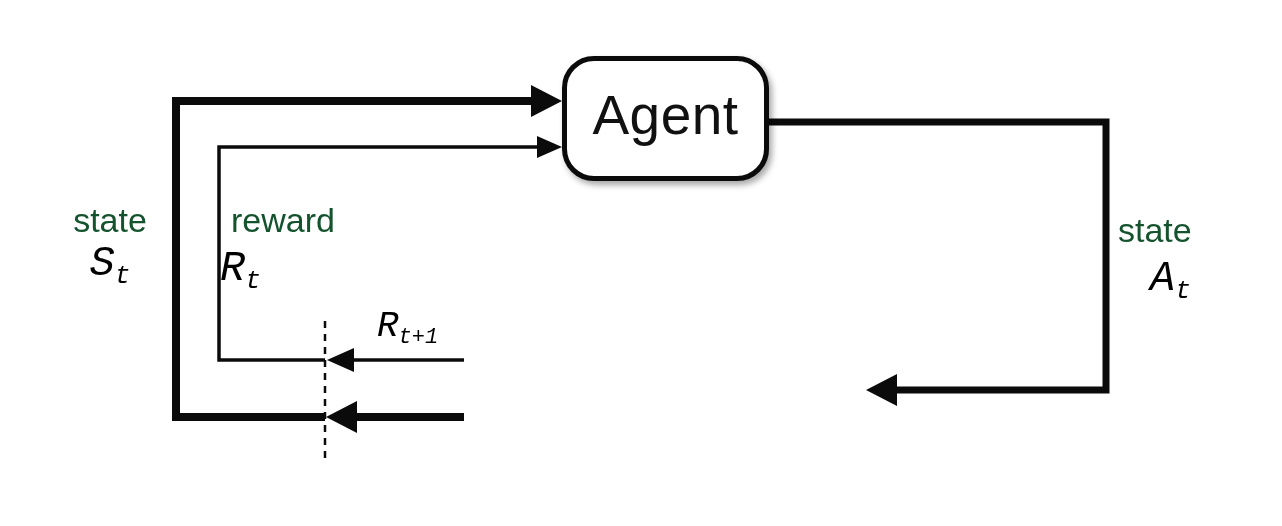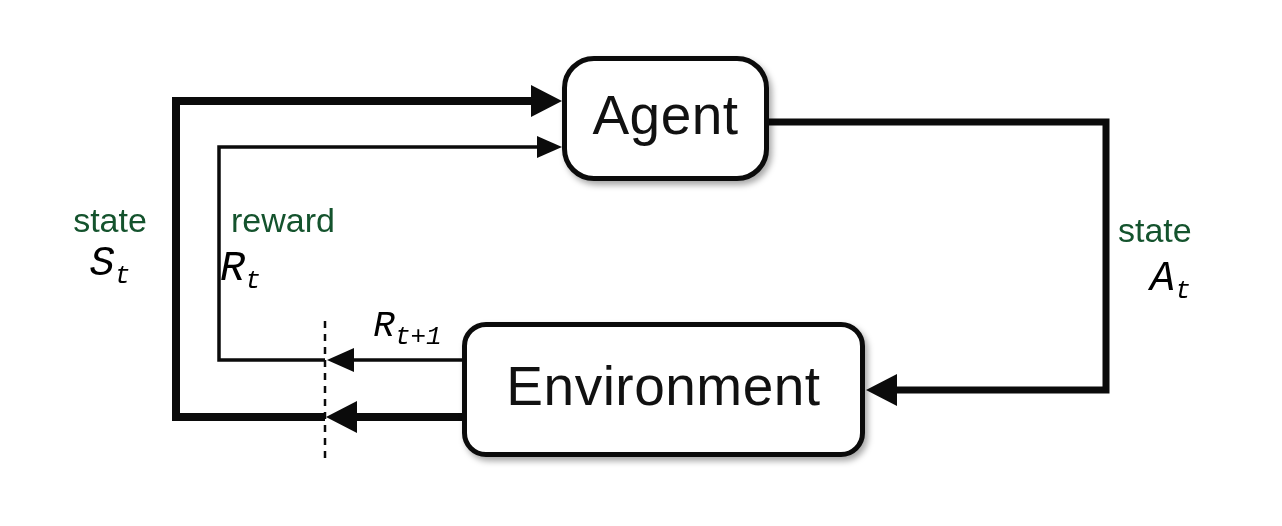--- a/index.html
+++ b/index.html
@@ -71,21 +71,21 @@
   .math sub {
     font-size: 26px;
     line-height: 0;
     vertical-align: -0.32em;
     letter-spacing: 0;
   }
   .math-small {
     font-size: 36px;
   }
   .math-small sub {
-    font-size: 26px;
+    font-size: 22px;
   }
   .center-text { text-align: center; }
 </style>
 </head>
 <body>
 
 <div class="canvas">
 
   <svg class="wires" viewBox="0 0 1282 526" xmlns="http://www.w3.org/2000/svg">
 
@@ -104,23 +104,20 @@
     <line x1="464" y1="417" x2="353" y2="417" stroke="#0b0b0b" stroke-width="8"></line>
     <polygon points="326,417 357,401 357,433" fill="#0b0b0b"></polygon>
 
     <line x1="325" y1="321" x2="325" y2="460" stroke="#0b0b0b" stroke-width="2.5" stroke-dasharray="7 6"></line>
   </svg>
 
   <div class="node-box agent-box">
     <span class="node-label">Agent</span>
   </div>
 
-  <div class="node-box environment-box">
-    <span class="node-label">Environment</span>
-  </div>
 
   <div class="edge-label center-text" style="left:40px; top:203px; width:140px;">
     <span>state</span>
   </div>
   <div class="edge-label math center-text" style="left:40px; top:243px; width:140px;">
     <span>S</span><sub>t</sub>
   </div>
 
   <div class="edge-label" style="left:231px; top:203px;">
     <span>reward</span>

